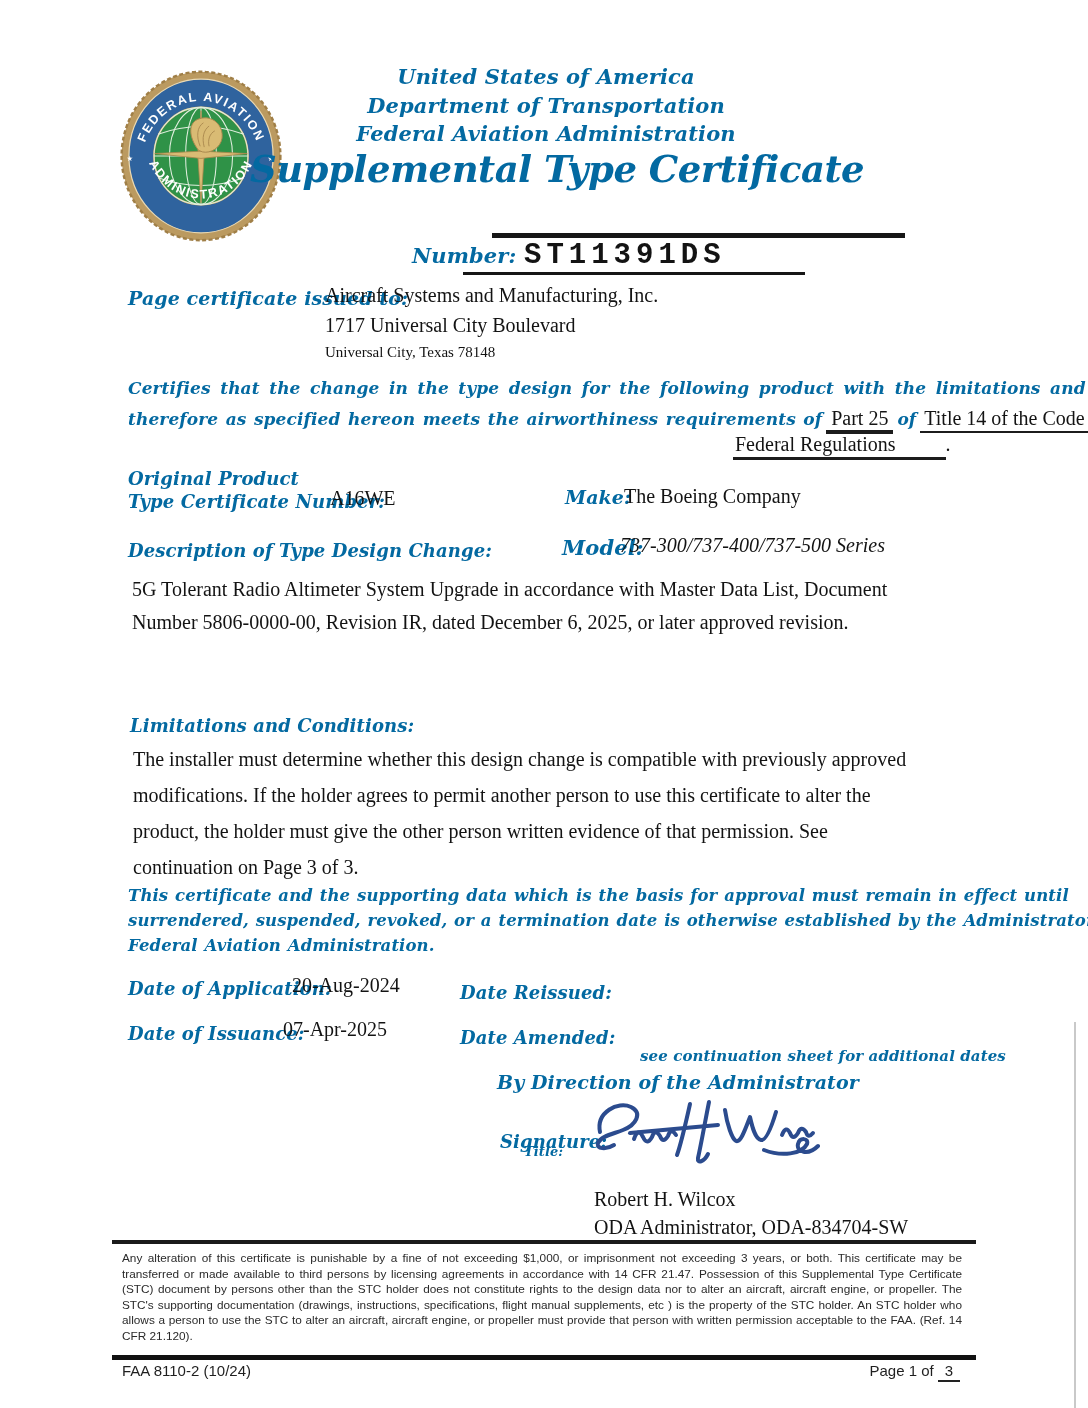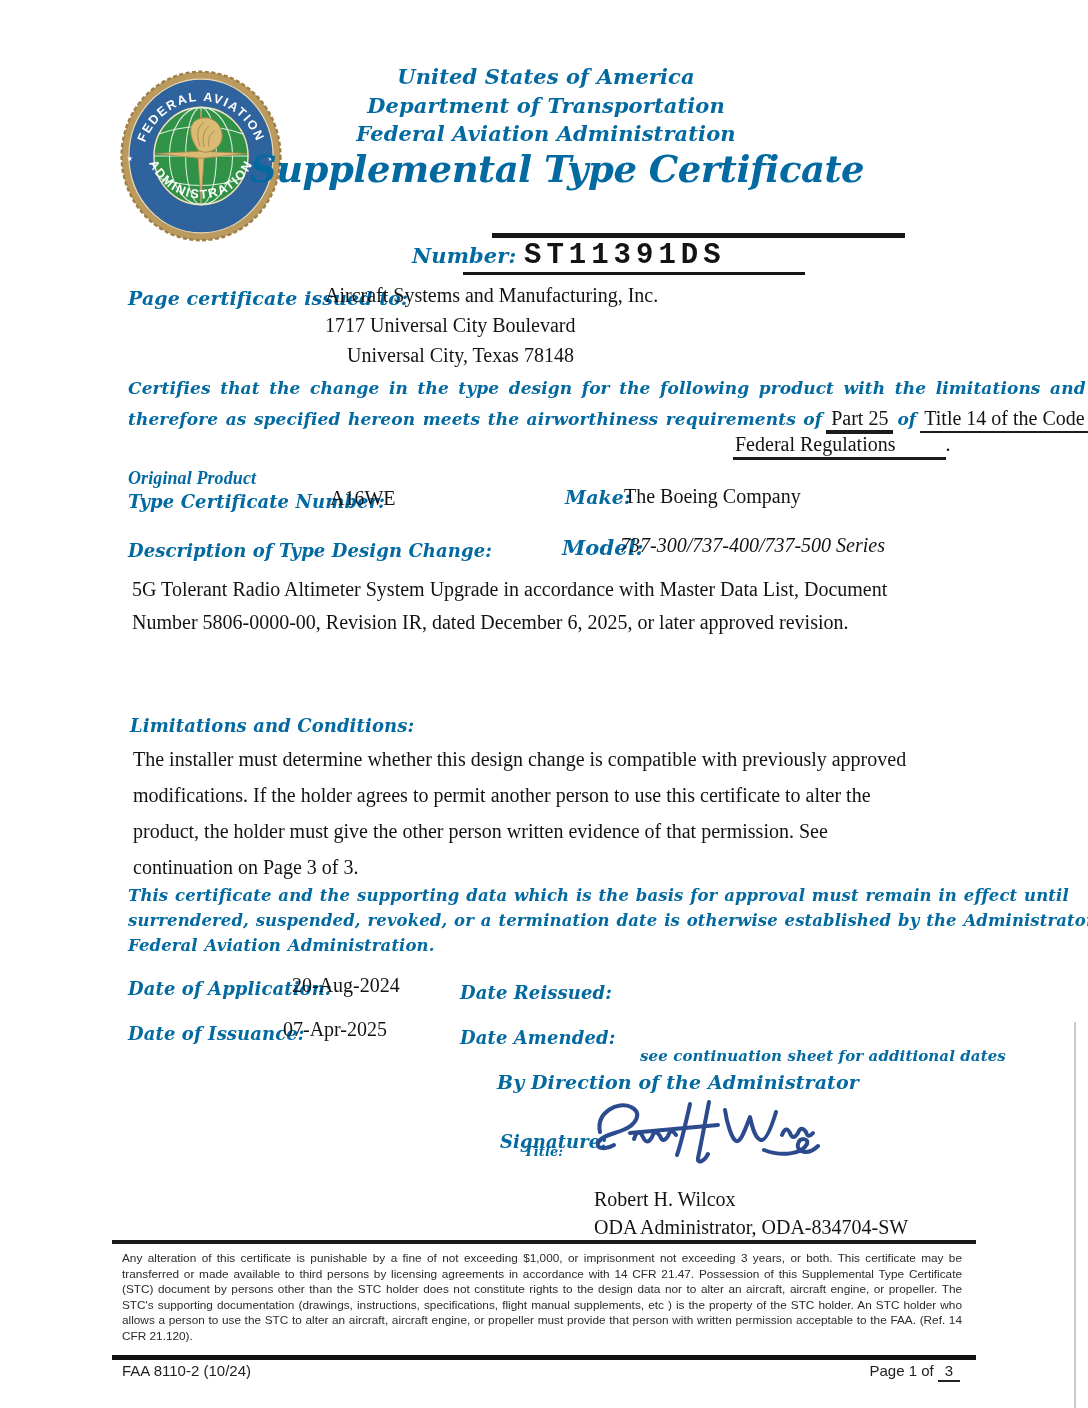--- a/index.html
+++ b/index.html
@@ -77,34 +77,34 @@
   <div class="abs script center hdr-title" style="left:250px; top:147px; width:592px;">Supplemental Type Certificate</div>
 
   <div class="abs script" style="left:412px; top:243px; font-size:21px;">Number:</div>
   <div class="abs bar" style="left:492px; top:233px; width:413px; height:5px;"></div>
   <div class="abs typed" style="left:524px; top:239px; font-size:29px; font-weight:bold; letter-spacing:5px;font-family:Liberation Mono, monospace;">ST11391DS</div>
   <div class="abs bar" style="left:463px; top:272px; width:342px; height:3px;"></div>
 
   <div class="abs script" style="left:128px; top:287px; font-size:19px;">Page certificate issued to:</div>
   <div class="abs typed" style="left:325px; top:284px; font-size:20px;">Aircraft Systems and Manufacturing, Inc.</div>
   <div class="abs typed" style="left:325px; top:314px; font-size:20px;">1717 Universal City Boulevard</div>
-  <div class="abs typed" style="left:325px; top:344px; font-size:20px;margin-left:22px;">Universal City, Texas 78148</div>
+  <div class="abs typed" style="left:325px; top:344px; font-size:15px;">Universal City, Texas 78148</div>
 
   <div class="abs script" style="left:128px; top:378px; font-size:17px; word-spacing:3.5px;">Certifies that the change in the type design for the following product with the limitations and conditions</div>
   <div class="abs" style="left:128px; top:407px; white-space:nowrap;">
     <span class="script" style="font-size:17px; word-spacing:1.5px;">therefore as specified hereon meets the airworthiness requirements of</span>
     <span class="typed u-part" style="font-size:20px;">Part 25</span>
     <span class="script" style="font-size:17px;">of</span>
     <span class="typed u-reg1" style="font-size:20px;">Title 14 of the Code of</span>
   </div>
   <div class="abs" style="left:733px; top:433px; white-space:nowrap;">
     <span class="typed u-reg2" style="font-size:20px;">Federal Regulations</span><span class="typed" style="font-size:20px;">.</span>
   </div>
 
-  <div class="abs script" style="left:128px; top:468px; font-size:18px;font-family:Liberation Serif, serif;">Original Product</div>
+  <div class="abs script" style="left:128px; top:468px; font-size:18px;">Original Product</div>
   <div class="abs script" style="left:128px; top:491px; font-size:18px;">Type Certificate Number:</div>
   <div class="abs typed" style="left:330px; top:487px; font-size:20px;">A16WE</div>
 
   <div class="abs script" style="left:565px; top:486px; font-size:19px;">Make:</div>
   <div class="abs typed" style="left:624px; top:485px; font-size:20px;">The Boeing Company</div>
 
   <div class="abs script" style="left:128px; top:540px; font-size:18px;">Description of Type Design Change:</div>
   <div class="abs script" style="left:562px; top:535px; font-size:21px;">Model:</div>
   <div class="abs typed" style="left:620px; top:534px; font-size:20px;font-style:italic;">737-300/737-400/737-500 Series</div>
 

